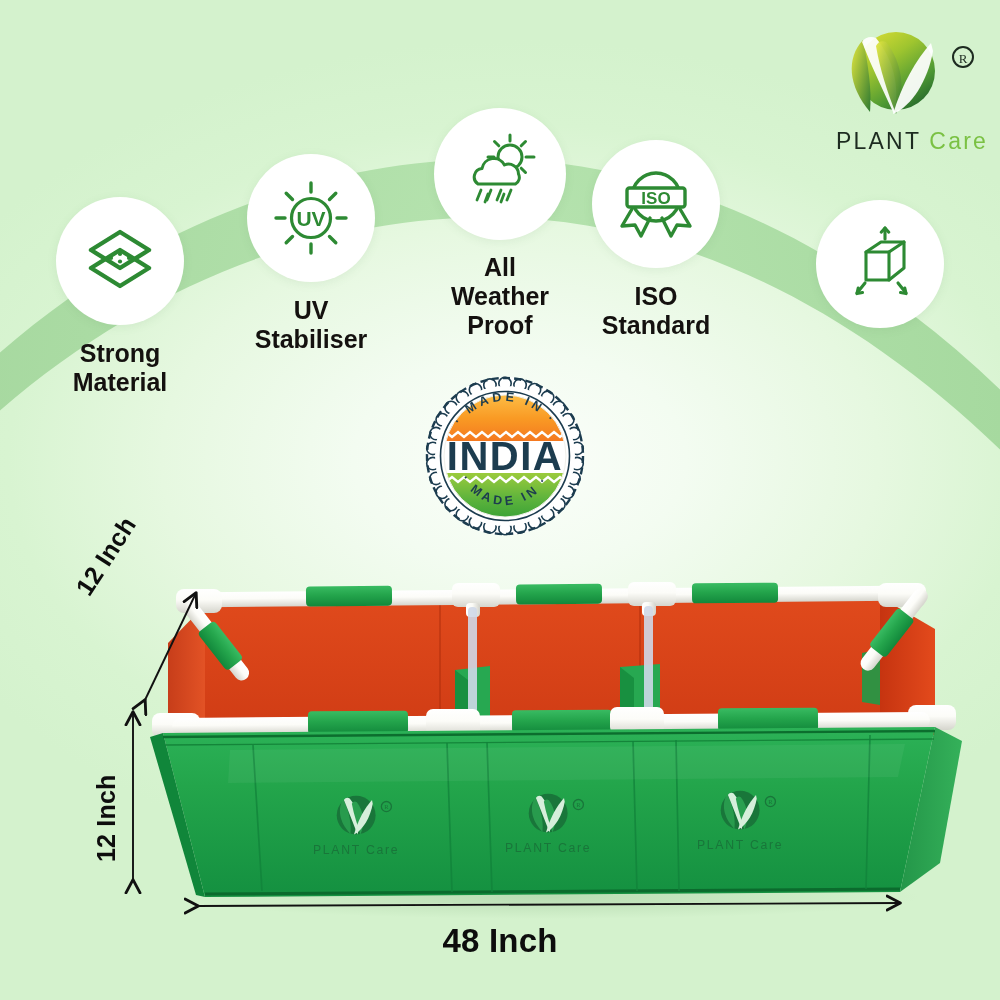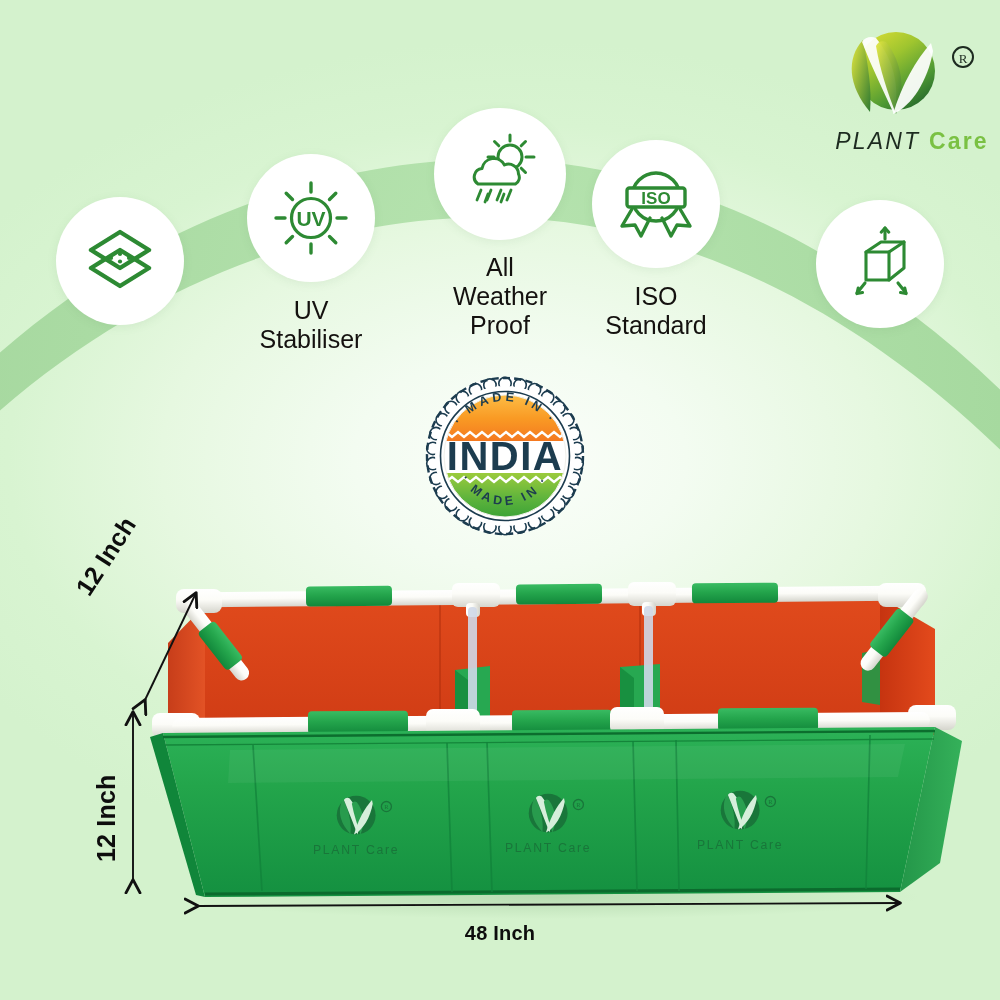--- a/index.html
+++ b/index.html
@@ -17,35 +17,35 @@
   .layer { position:absolute; inset:0; }
   svg { display:block; }
 
   
   #brand { position:absolute; left:832px; top:24px; width:160px; height:150px; }
   #brand .wordmark {
     position:absolute; left:0; top:104px; width:160px;
     text-align:center; white-space:nowrap;
     font-size:23px; letter-spacing:2.2px; font-weight:400;
   }
-  #brand .w-plant { color:#1d2b20;font-style:italic; }
-  #brand .w-care  { color:#7ac143;font-weight:bold; }
+  #brand .w-plant { color:#1d2b20; }
+  #brand .w-care  { color:#7ac143; }
 
   
   .feat { position:absolute; }
   .feat .disc {
     position:absolute; left:0; top:0; border-radius:50%;
     background:#ffffff;
     display:flex; align-items:center; justify-content:center;
     box-shadow:0 2px 10px rgba(90,140,90,.10);
   }
   .feat .cap {
     position:absolute; left:50%; transform:translateX(-50%);
     text-align:center; color:#14110f; line-height:1.16;
-    white-space:pre-line; font-weight:400;
+    white-space:pre-line; font-weight:700;
   }
 
   
   #india { position:absolute; left:420px; top:371px; width:170px; height:170px; }
 
   
   #product { position:absolute; left:0px; top:545px; width:1000px; height:400px; }
 
   
   .dim-label {
@@ -53,21 +53,21 @@
     white-space:nowrap; letter-spacing:.2px;
   }
   #dim-depth-label {
     left:70px; top:585px; font-size:25px;
     transform:rotate(-57deg); transform-origin:left top;
   }
   #dim-height-label {
     left:92px; top:862px; font-size:25px;
     transform:rotate(-90deg); transform-origin:left top;
   }
-  #dim-width-label { left:500px; top:922px; font-size:20px; transform:translateX(-50%); }
+  #dim-width-label { left:500px; top:922px; font-size:33px; transform:translateX(-50%); }
 </style>
 </head>
 <body>
 
 <div id="page">
 
   <svg class="layer" viewBox="0 0 1000 1000" width="1000" height="1000" aria-hidden="true">
     <defs>
       <linearGradient id="ribbonGrad" x1="0" y1="0" x2="1" y2="0">
         <stop offset="0" stop-color="#a4d79d" stop-opacity=".95"></stop>
@@ -123,20 +123,22 @@
           <path d="M37 26 L66 44 L37 62 L8 44 Z"></path>
         </g>
         <g fill="#2d8a33">
           <circle cx="28" cy="34" r="2.1"></circle>
             <circle cx="37" cy="37.5" r="2.1"></circle>
           <circle cx="46" cy="34" r="2.1"></circle>
             <circle cx="37" cy="30" r="2.1"></circle>
         </g>
       </svg>
     </div>
+    <div class="cap" style="top:142px; font-size:25px;">Strong
+Material</div>
   </div>
 
   <div class="feat" style="left:247px; top:154px; width:128px; height:200px;">
     <div class="disc" style="width:128px;height:128px;">
       <svg width="80" height="80" viewBox="0 0 80 80">
         <circle cx="40" cy="40" r="19.5" fill="none" stroke="#2d8a33" stroke-width="3.2"></circle>
         <g stroke="#2d8a33" stroke-width="3.4" stroke-linecap="round">
           <line x1="40" y1="5" x2="40" y2="14"></line>
           <line x1="40" y1="66" x2="40" y2="75"></line>
           <line x1="5" y1="40" x2="14" y2="40"></line>

